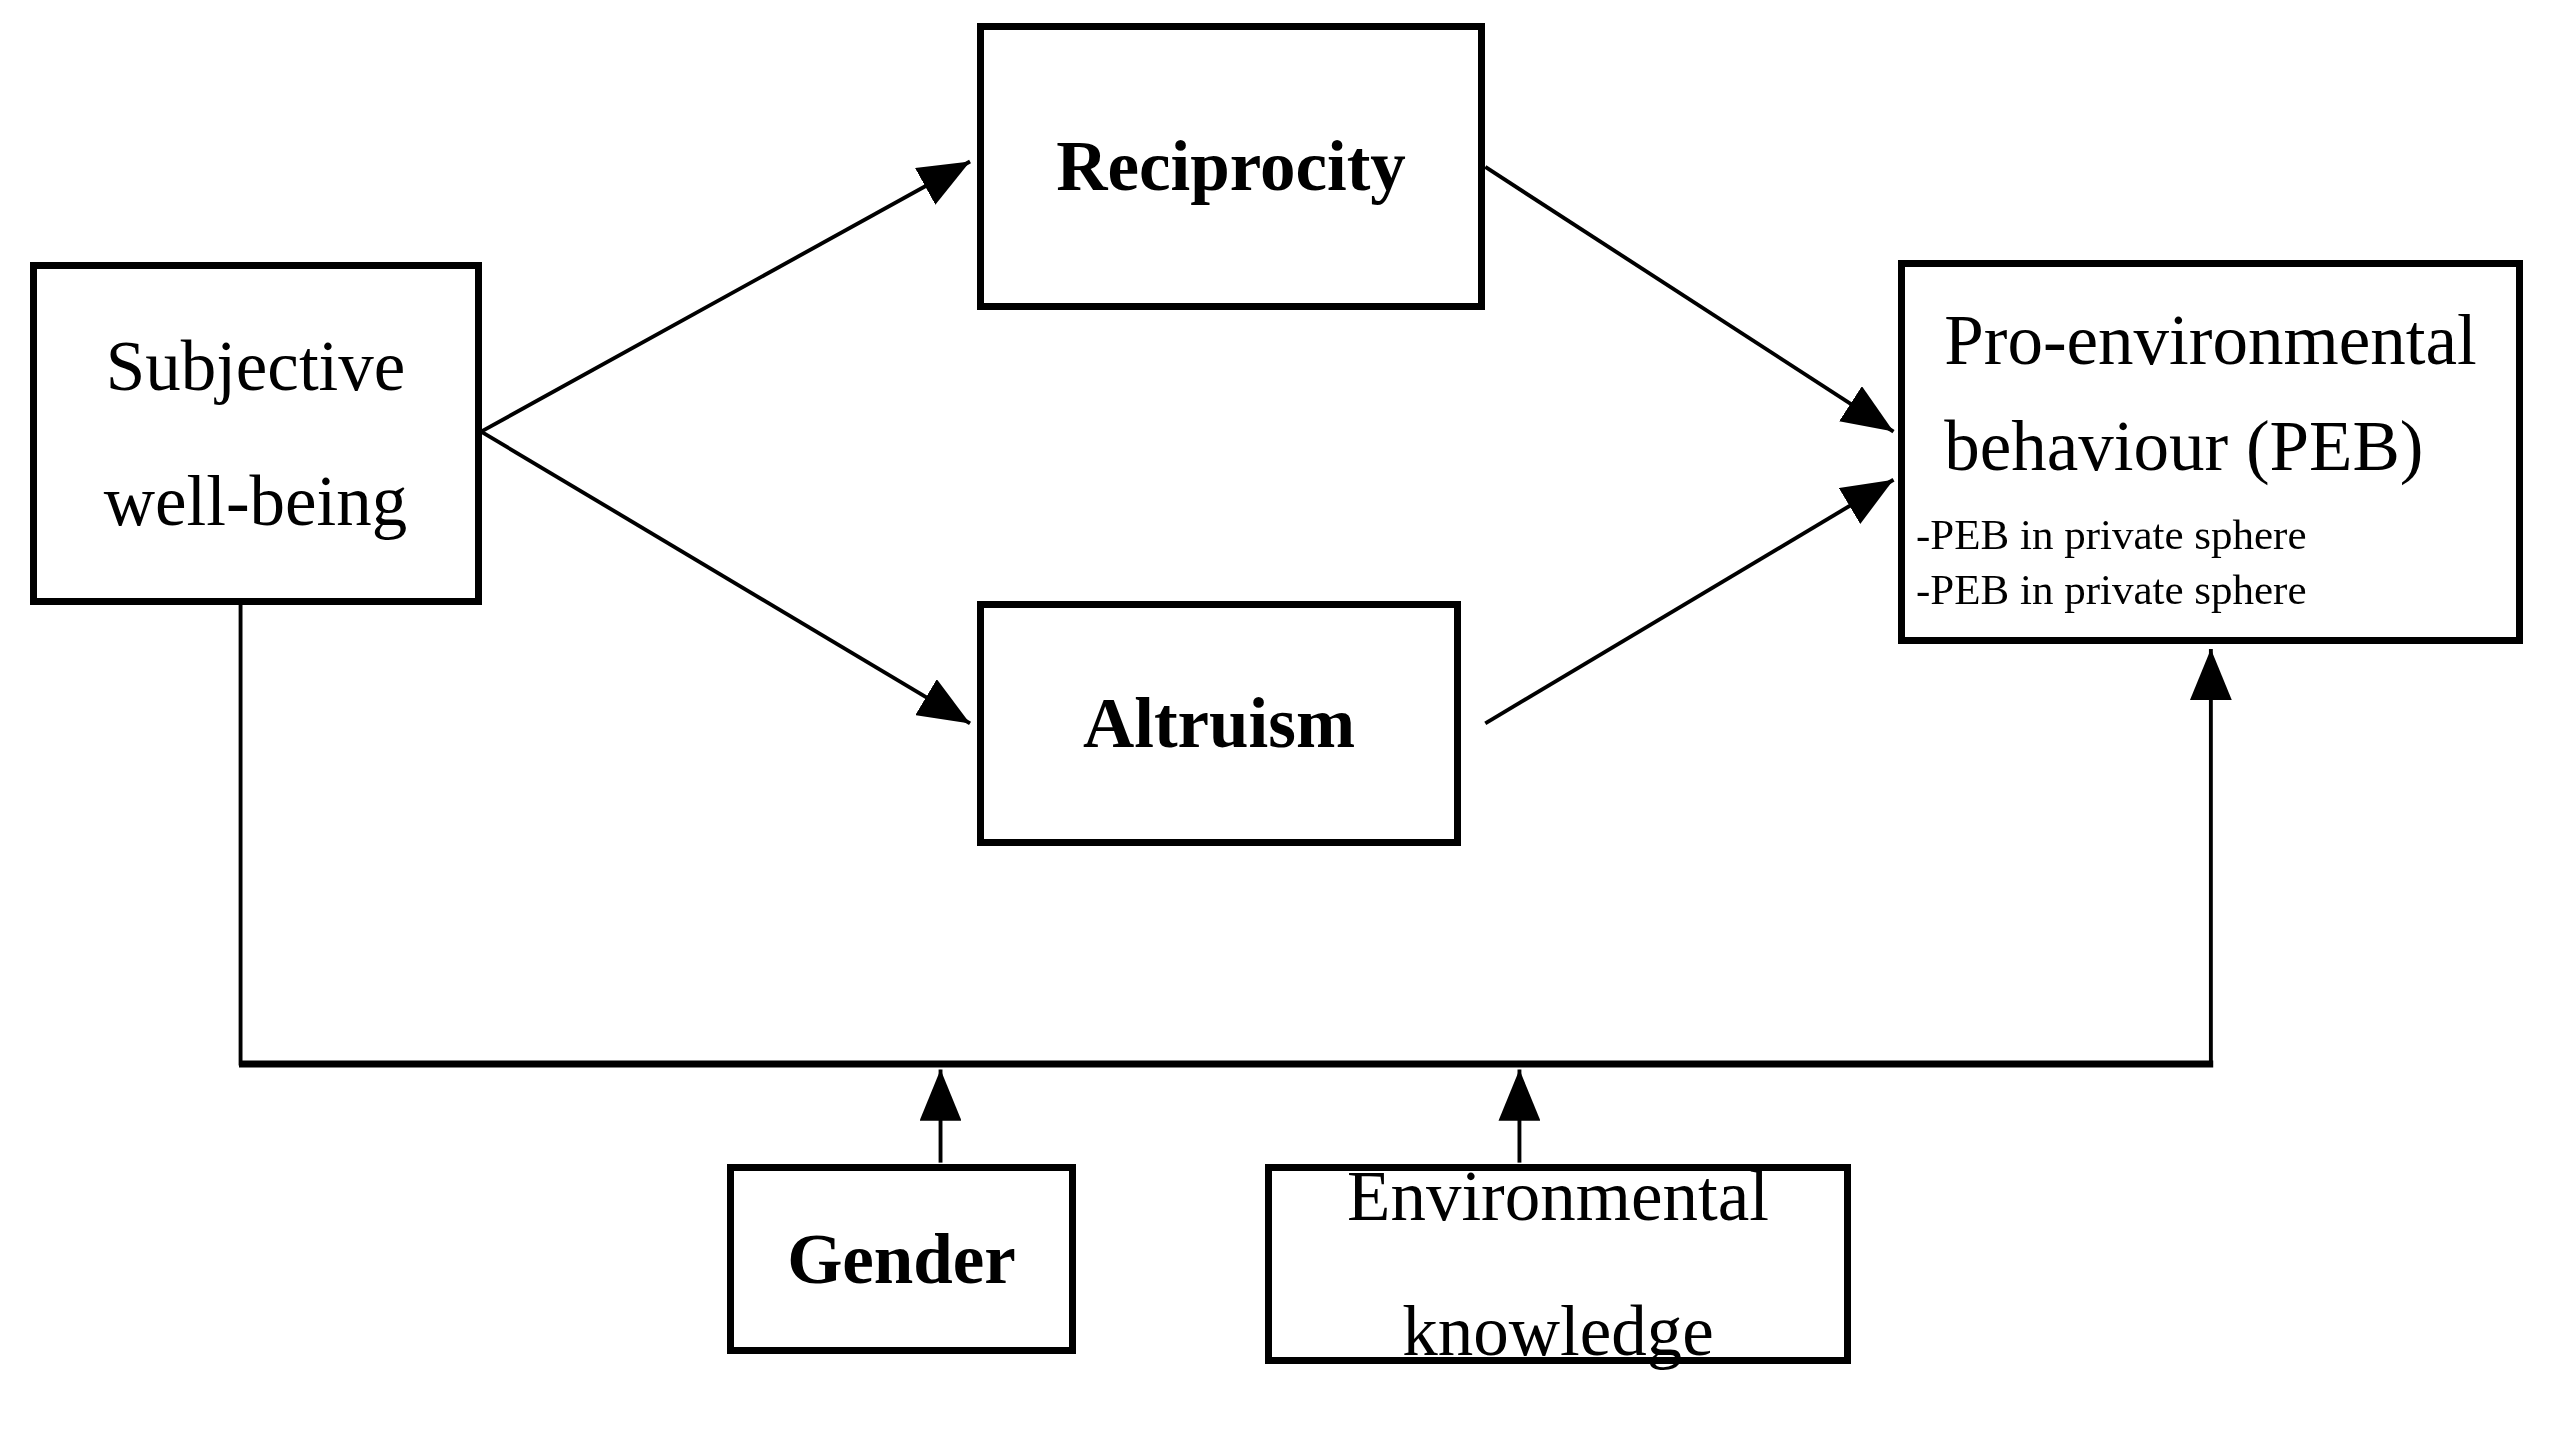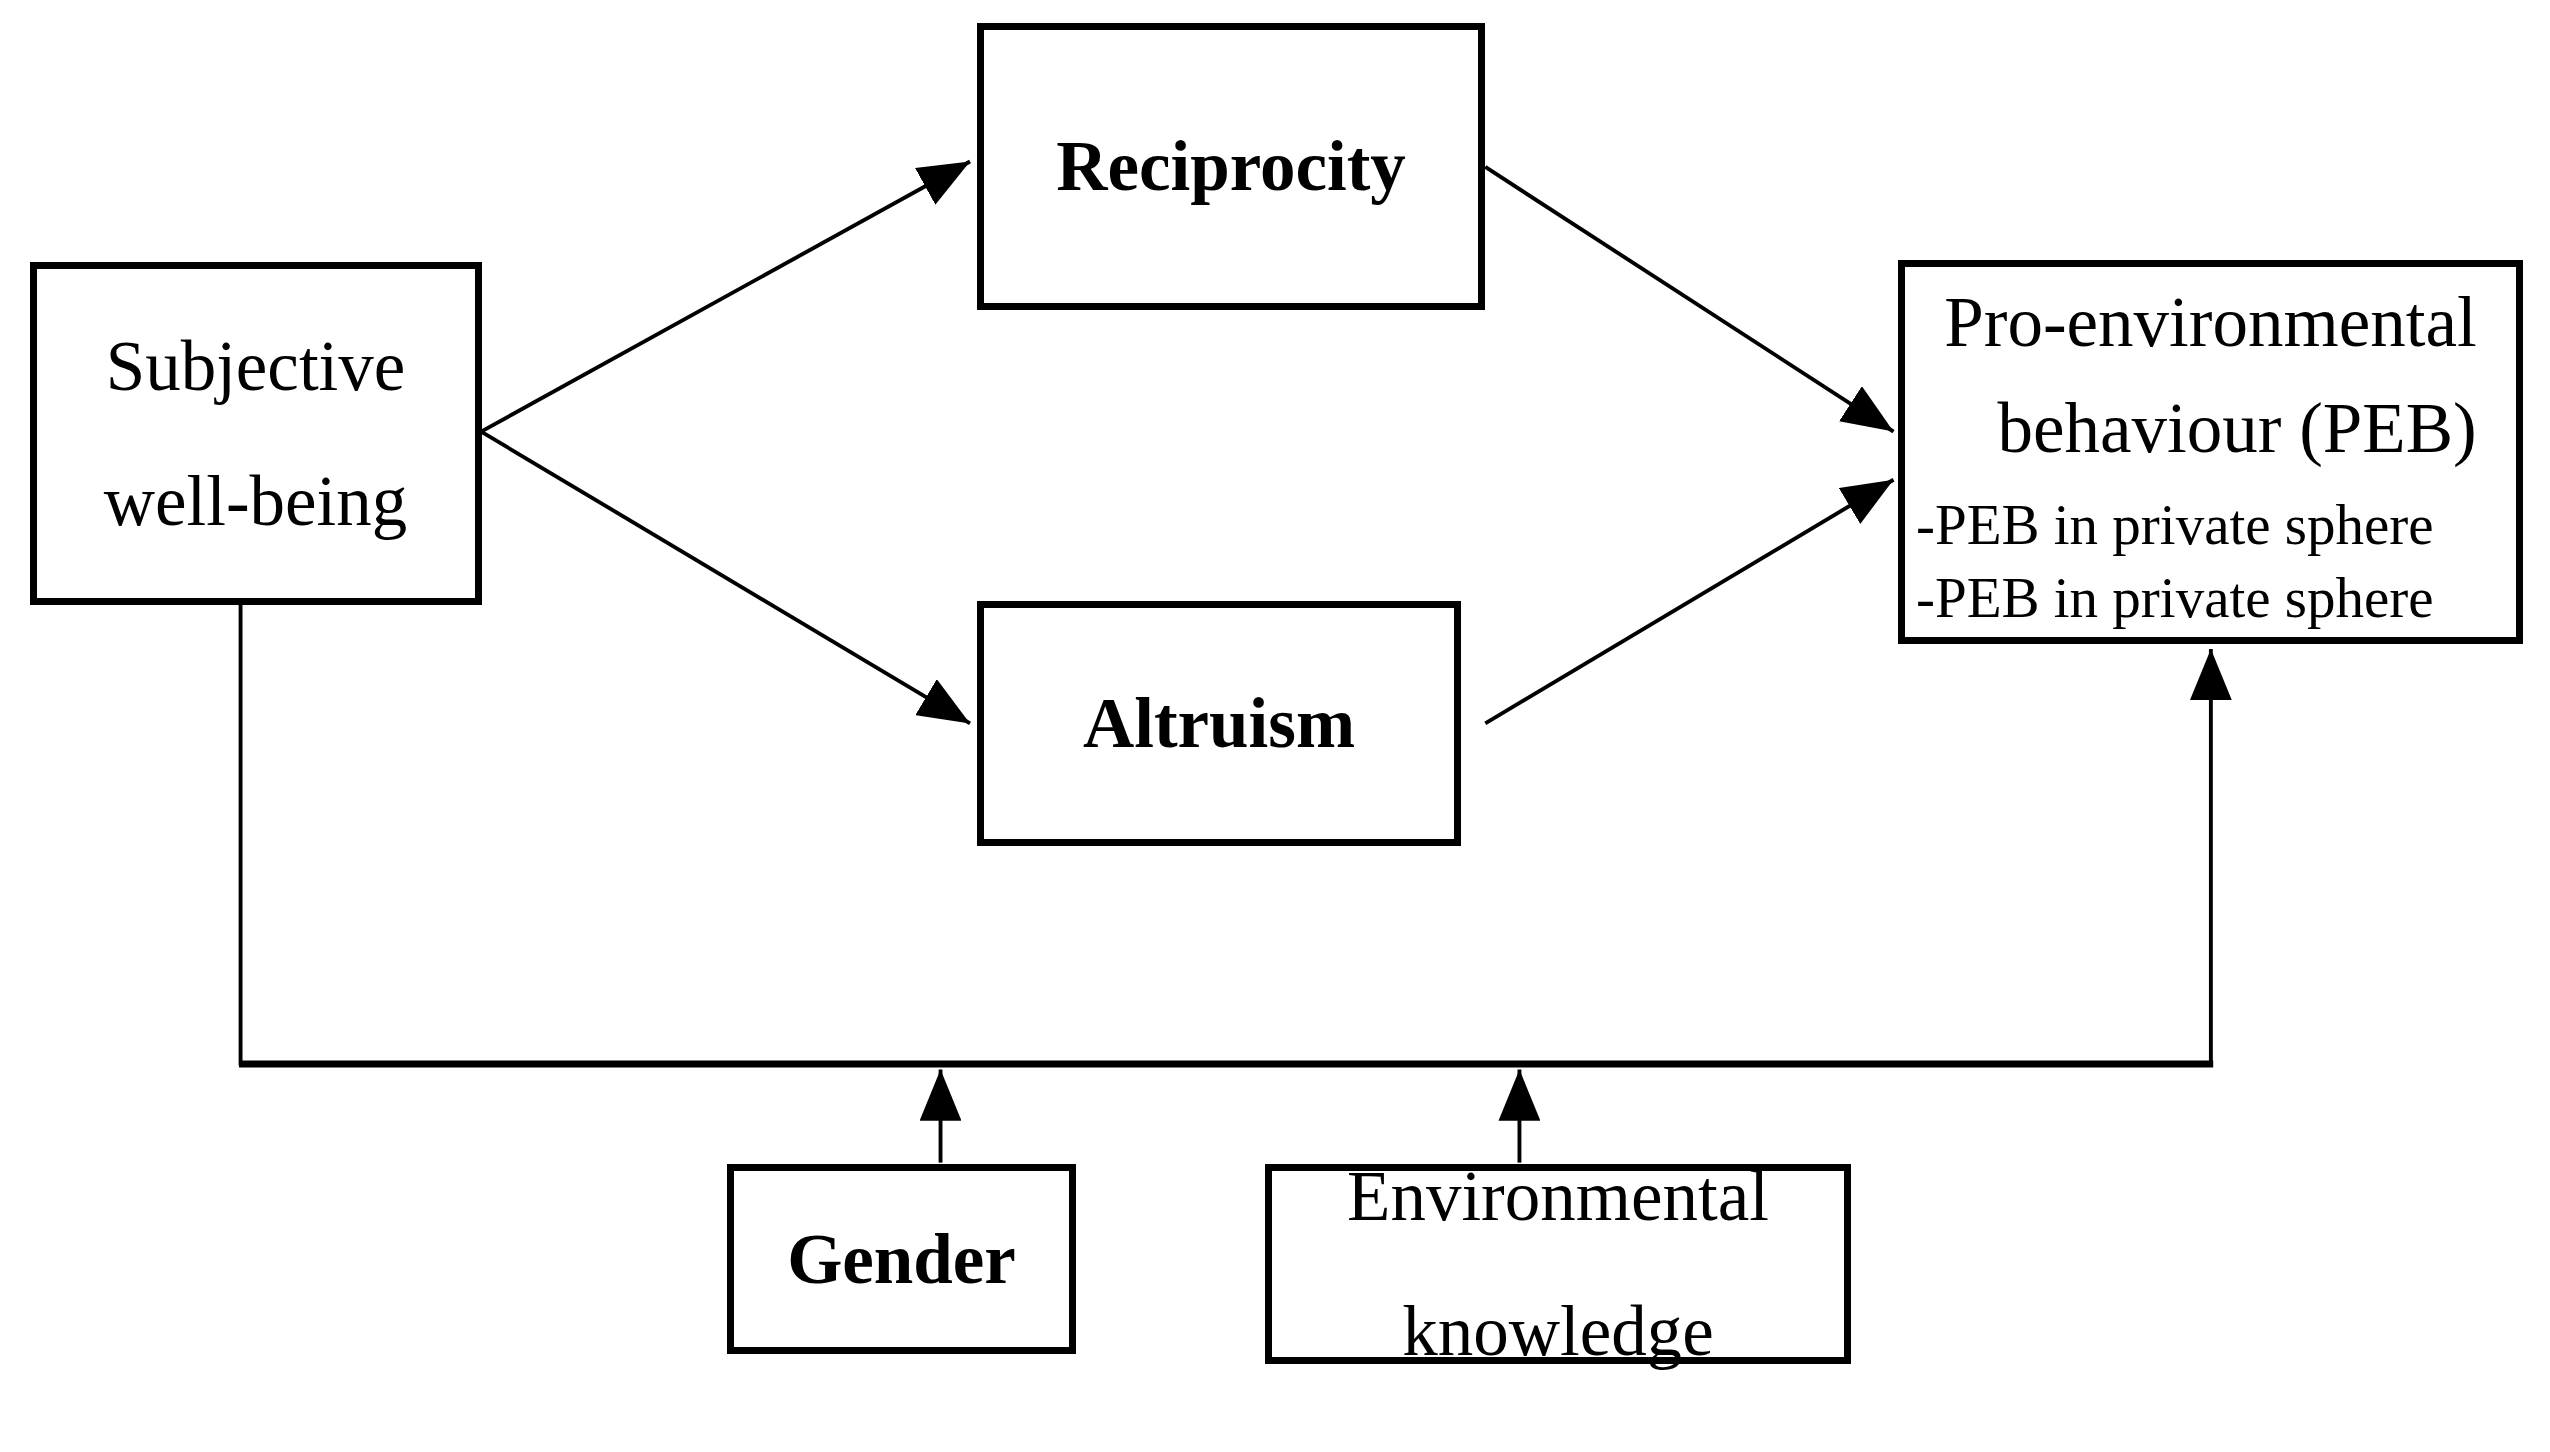--- a/index.html
+++ b/index.html
@@ -43,25 +43,25 @@
   .label-multiline {
     font-size: 71px;
     line-height: 1.9;
     white-space: nowrap;
   }
   .label-multiline span { display: block; }
   .peb-title {
     font-size: 71px;
     line-height: 1.5;
     white-space: nowrap;
-    text-align: right;
+    text-align: left;
   }
   .peb-title span { display: block; }
   .peb-subs {
-    font-size: 57px;
+    font-size: 43px;
     line-height: 1.28;
     white-space: nowrap;
     text-align: left;
     align-self: flex-start;
     padding-left: 11px;
     margin-top: 7.8px;
   }
   .peb-subs span { display: block; }
 </style>
 </head>

